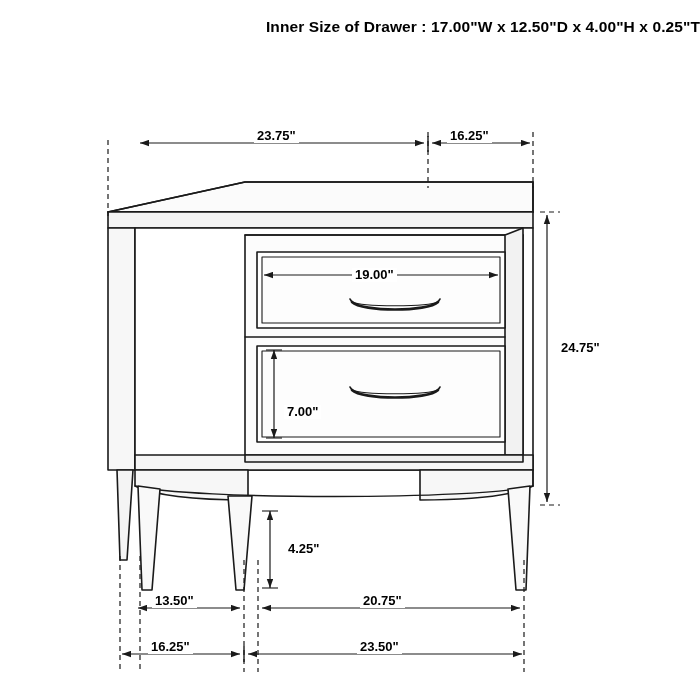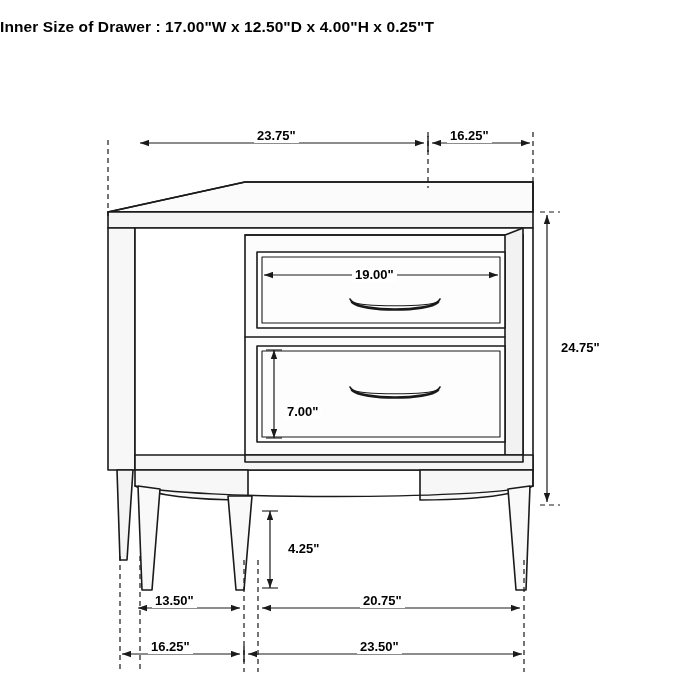--- a/index.html
+++ b/index.html
@@ -17,21 +17,21 @@
   #page {
     position: relative;
     width: 700px;
     height: 700px;
   }
   #title {
     position: absolute;
     top: 18px;
     left: 0;
     width: 700px;
-    text-align: left;
+    text-align: right;
     font-size: 15.5px;
     font-weight: bold;
     letter-spacing: 0.1px;
   }
   #canvas {
     position: absolute;
     top: 0;
     left: 0;
   }
   .dimlabel {

